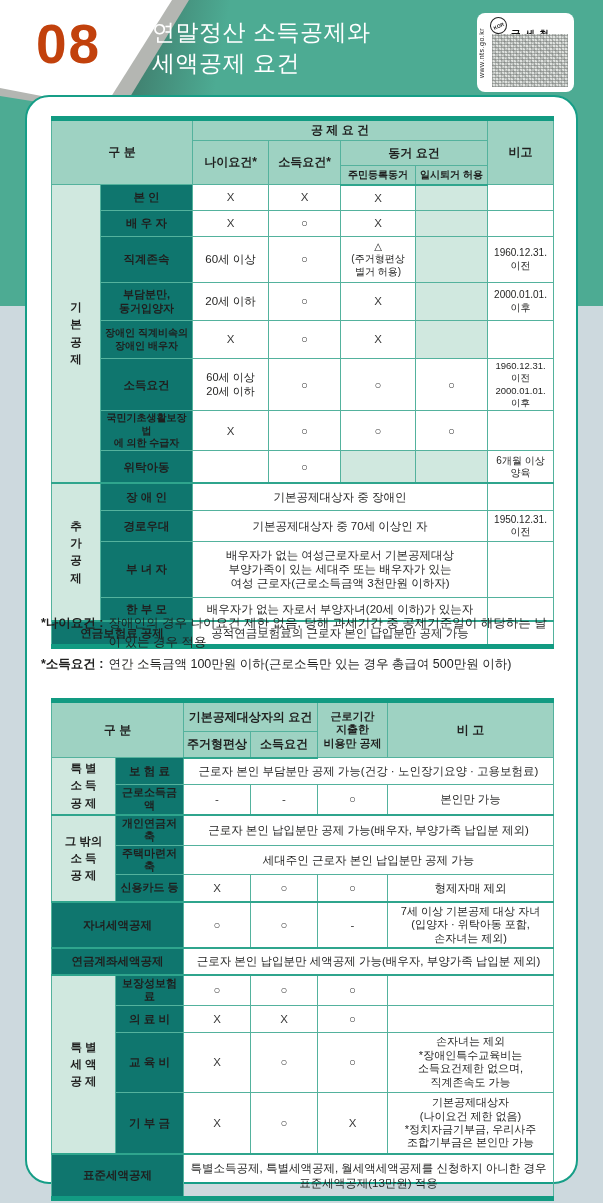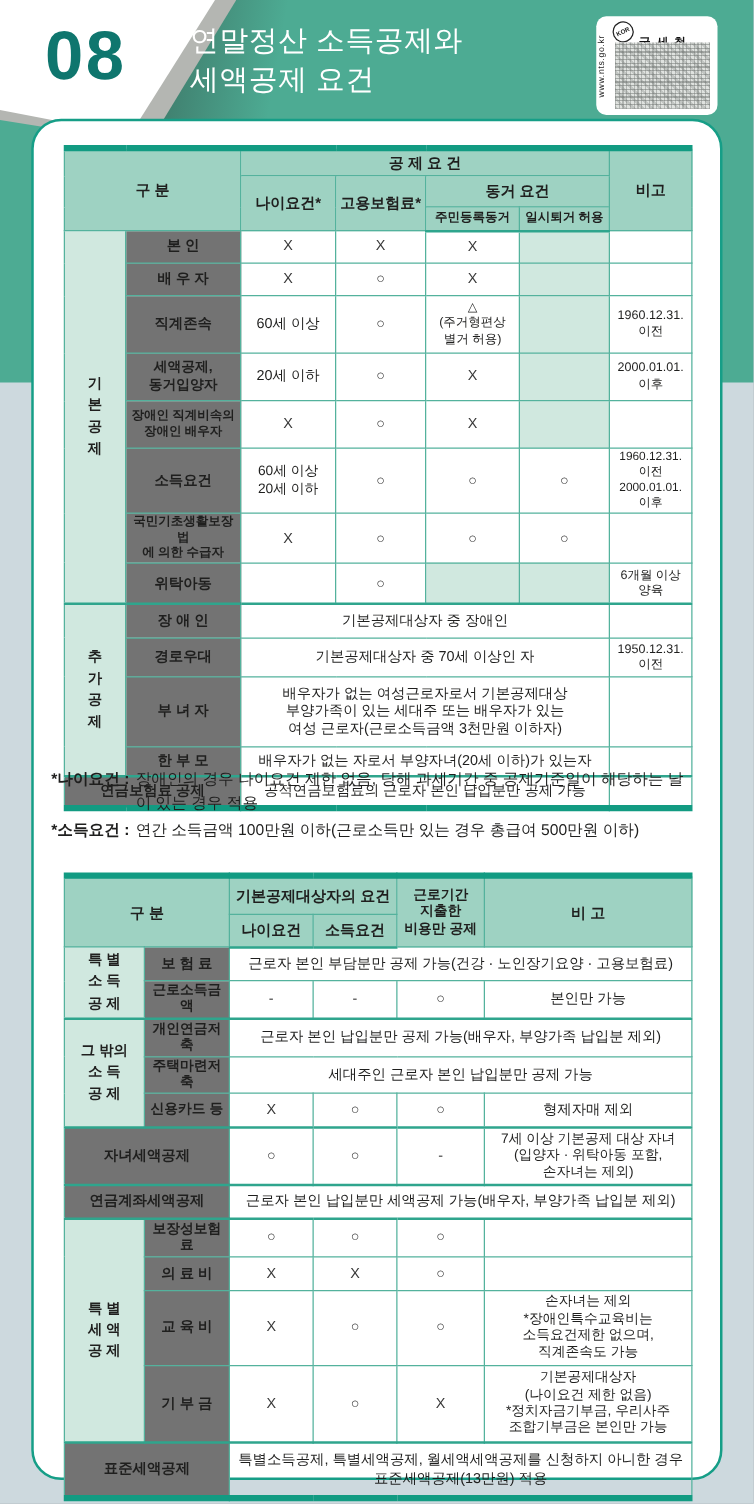--- a/index.html
+++ b/index.html
@@ -8,21 +8,21 @@
   .bg-top{position:absolute;left:0;top:0;width:603px;height:306px;background:#4DAB93;}
 
   
   .hdr-dark{position:absolute;left:0;top:0;width:300px;height:118px;
     background:linear-gradient(100deg,#2C5148 0%,#3B6F61 35%,rgba(77,171,147,0) 72%);
     clip-path:polygon(176px 0,300px 0,230px 118px,106px 118px);}
   .hdr-grey{position:absolute;left:0;top:0;width:240px;height:120px;background:#B4B6B2;
     clip-path:polygon(0 0,189px 0,119px 115px,0 96px);}
   .hdr-white{position:absolute;left:0;top:0;width:240px;height:120px;background:#FFFFFF;
     clip-path:polygon(0 0,172px 0,104px 108px,0 88px);}
-  .badge{position:absolute;left:36px;top:12px;font-size:55px;font-weight:bold;color:#0f766e;letter-spacing:2px;}
+  .badge{position:absolute;left:36px;top:12px;font-size:55px;font-weight:bold;color:#c2410c;letter-spacing:2px;}
   .title{position:absolute;left:152px;top:17px;color:#FFFFFF;font-weight:normal;font-size:23px;line-height:1.34;white-space:pre-line;letter-spacing:0.5px;}
 
   
   .stamp{position:absolute;left:477px;top:13px;width:97px;height:79px;background:#FFFFFF;border-radius:8px;}
   .stamp-url{position:absolute;left:1px;top:4px;height:72px;width:11px;font-size:7px;color:#222;
     writing-mode:vertical-rl;transform:rotate(180deg);text-align:center;letter-spacing:0.5px;}
   .stamp-logo{position:absolute;left:13px;top:4px;width:15px;height:15px;border:1.5px solid #222;border-radius:50%;
     font-size:5px;font-weight:bold;color:#222;display:flex;align-items:center;justify-content:center;transform:rotate(-25deg);}
   .stamp-agency{position:absolute;left:34px;top:15px;font-size:9.5px;font-weight:bold;color:#111;letter-spacing:1px;}
   .stamp-noise{position:absolute;left:15px;top:21px;width:76px;height:53px;background-color:#DFE2DF;
@@ -35,21 +35,21 @@
     border:2px solid #169E87;border-radius:24px;}
 
   table{border-collapse:collapse;table-layout:fixed;color:#1F1F1E;}
   .t1,.t2{position:absolute;left:24px;width:502px;border-top:5px solid #129B82;border-bottom:5px solid #129B82;}
   .t1{top:19px;}
   .t2{top:601px;}
   th,td{border:1px solid #54B29D;padding:1px 2px;text-align:center;vertical-align:middle;
     white-space:pre-line;line-height:1.22;font-size:11.5px;font-weight:normal;}
   thead th{background:#9ED2C2;font-weight:bold;font-size:12px;}
   thead tr:last-child th{border-bottom:2px solid #2FA58D;}
-  th.lbl{background:#737373;font-weight:bold;}
+  th.lbl{background:#0f766e;font-weight:bold;}
   th.grp{background:#D0E8DF;font-weight:bold;line-height:1.5;}
   td.sh{background:#D0E8DF;}
   tr.sep th,tr.sep td{border-top:2px solid #2FA58D;}
   .fs10{font-size:10px;}
   .fs95{font-size:9.5px;line-height:1.3;}
   .fs11{font-size:11px;}
   td.sym{color:#3A3A3A;}
 
   
   .fns{position:absolute;left:14px;top:517px;width:518px;color:#1F1F1E;}
@@ -89,21 +89,21 @@
           <col style="width:66px">
         </colgroup>
       <thead>
         <tr style="height:22px">
           <th rowspan="3" colspan="2">구  분</th>
           <th colspan="4">공 제 요 건</th>
           <th rowspan="3">비고</th>
         </tr>
         <tr style="height:25px">
           <th rowspan="2">나이요건*</th>
-          <th rowspan="2">고용보험료*</th>
+          <th rowspan="2">소득요건*</th>
           <th colspan="2">동거 요건</th>
         </tr>
         <tr style="height:19px">
           <th class="fs10">주민등록동거</th>
           <th class="fs10">일시퇴거 허용</th>
         </tr>
       </thead>
       <tbody>
         <tr style="height:26px">
           <th class="grp" rowspan="8">기
@@ -130,21 +130,21 @@
           <td>60세 이상</td>
           <td class="sym">○</td>
           <td class="fs10">△
 (주거형편상
 별거 허용)</td>
           <td class="sh"></td>
           <td class="fs10">1960.12.31.
 이전</td>
         </tr>
         <tr style="height:38px">
-          <th class="lbl fs11">세액공제,
+          <th class="lbl fs11">부담분만,
 동거입양자</th>
           <td>20세 이하</td>
           <td class="sym">○</td>
           <td class="sym">X</td>
           <td class="sh"></td>
           <td class="fs10">2000.01.01.
 이후</td>
         </tr>
         <tr style="height:38px">
           <th class="lbl fs10">장애인 직계비속의
@@ -241,21 +241,21 @@
       <thead>
         <tr style="height:31px">
           <th rowspan="2" colspan="2">구  분</th>
           <th colspan="2">기본공제대상자의 요건</th>
           <th rowspan="2" class="fs11">근로기간
 지출한
 비용만 공제</th>
           <th rowspan="2">비  고</th>
         </tr>
         <tr style="height:26px">
-          <th>나이요건</th>
+          <th>주거형편상</th>
           <th>소득요건</th>
         </tr>
       </thead>
       <tbody>
         <tr style="height:27px">
           <th class="grp" rowspan="2">특 별
 소 득
 공 제</th>
           <th class="lbl">보 험 료</th>
           <td colspan="4">근로자 본인 부담분만 공제 가능(건강 · 노인장기요양 · 고용보험료)</td>

